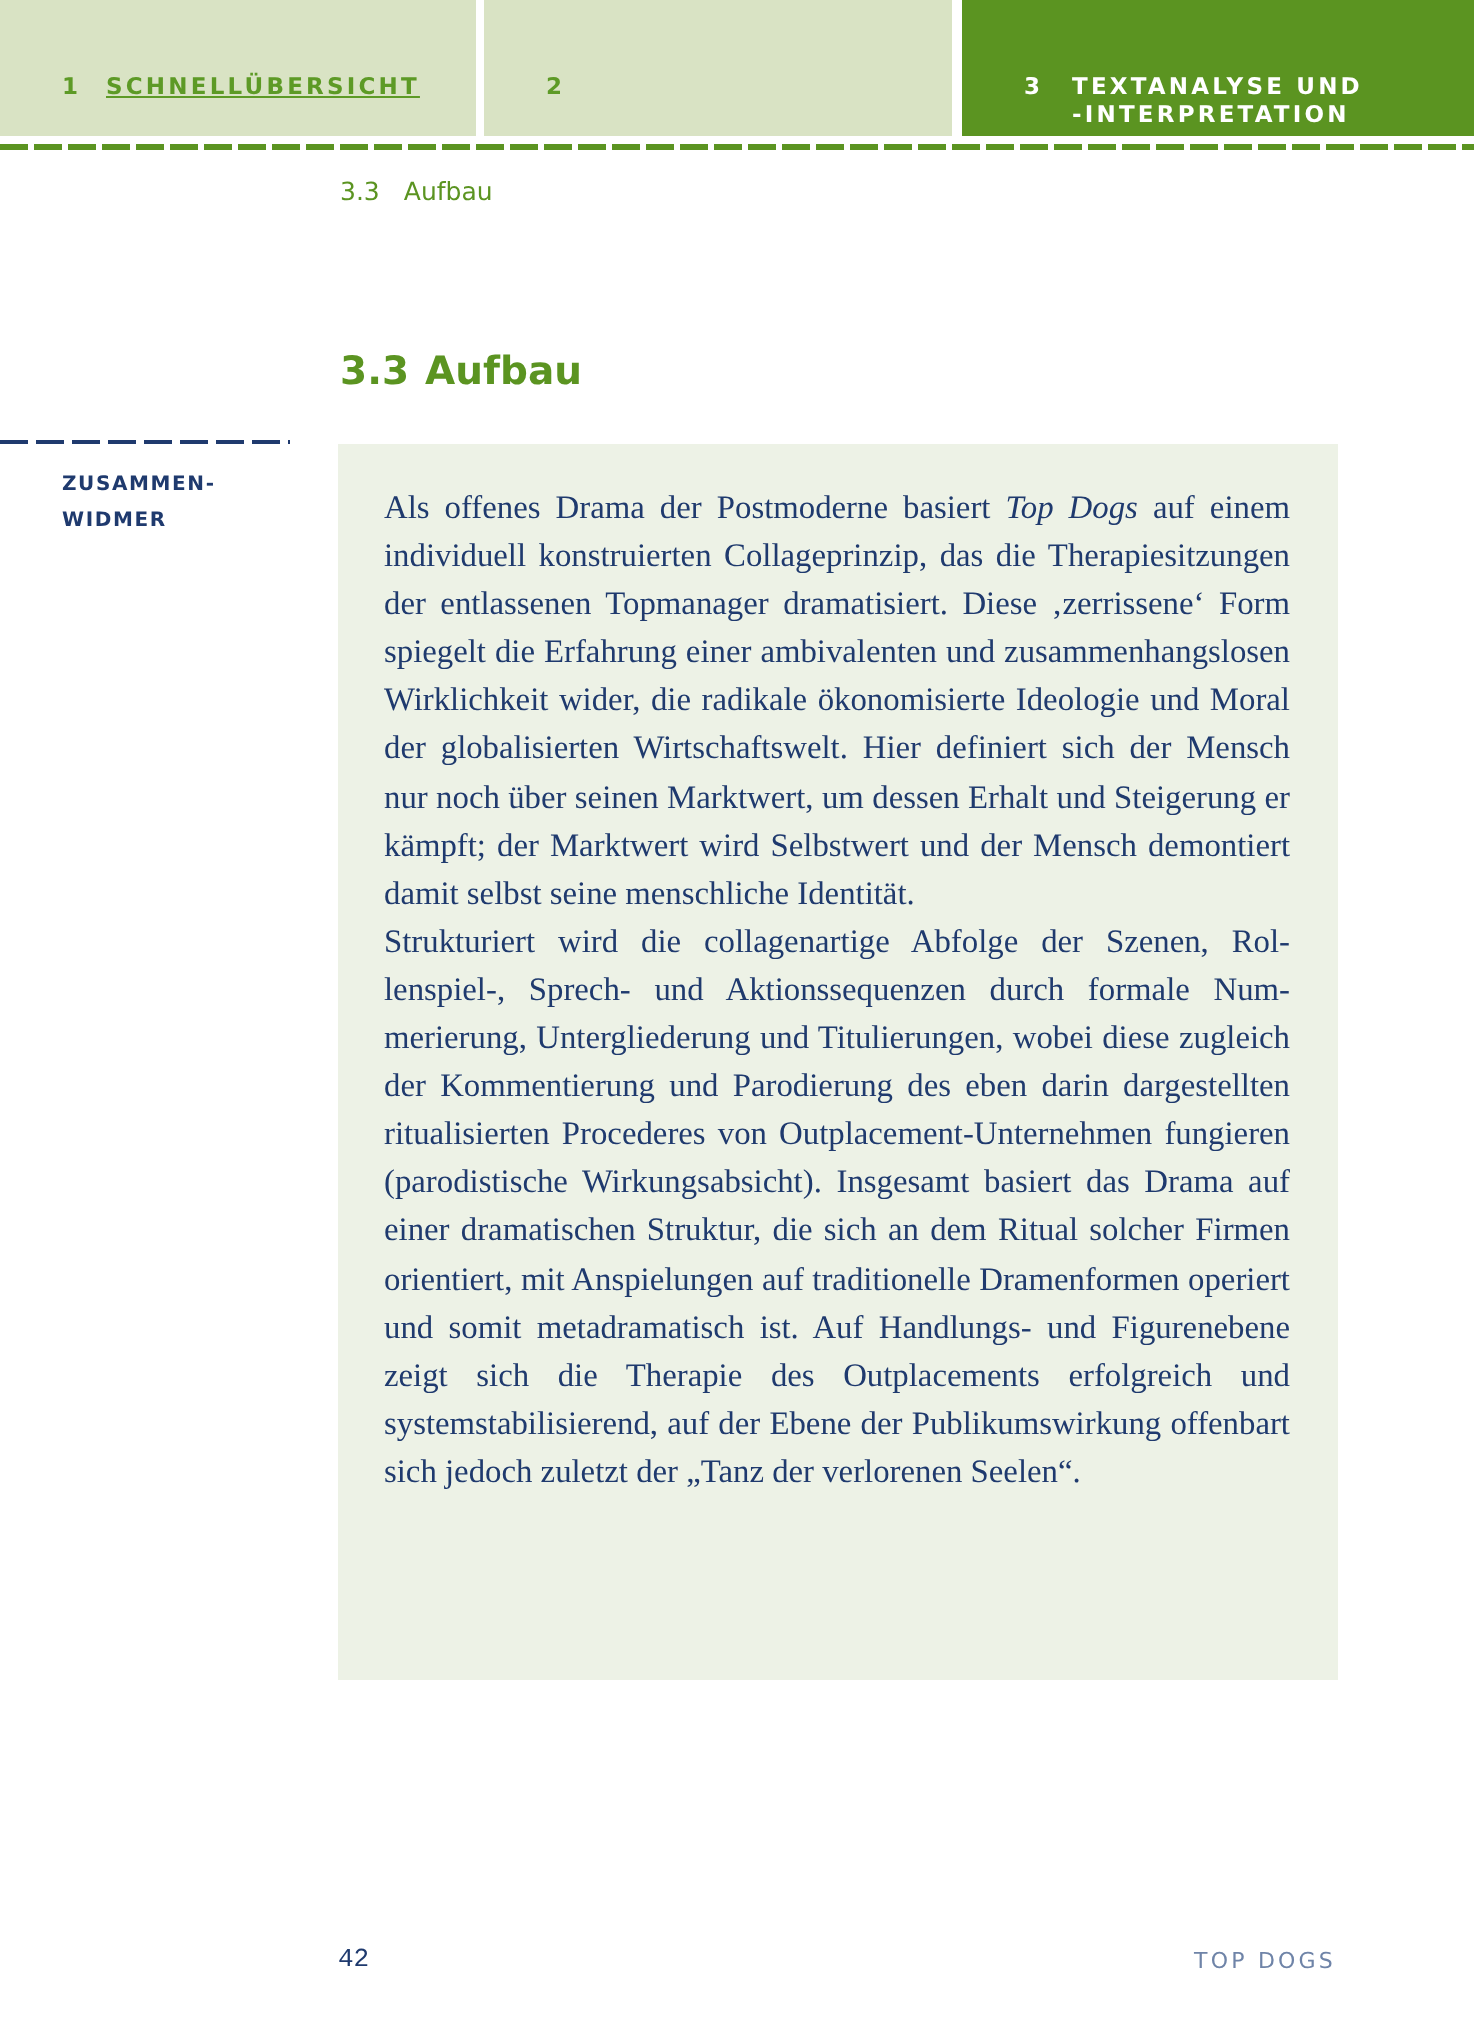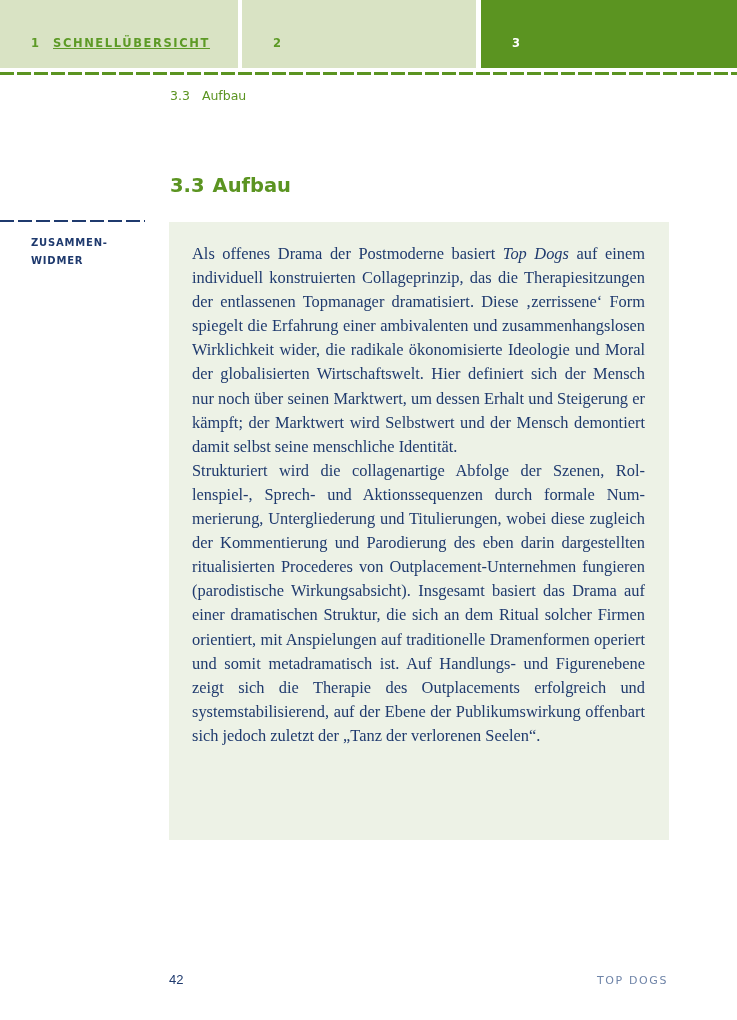--- a/index.html
+++ b/index.html
@@ -138,21 +138,21 @@
       text-align: justify;
       hyphens: manual;
     }
     .summary-text em { font-style: italic; }
 
     
     .page-number {
       position: absolute;
       top: 972px;
       left: 169px;
-      font-family: Liberation Sans, sans-serif;
+      font-family: Liberation Mono, monospace;
       font-size: 13px;
       color: #1f3a6e;
     }
     .running-title {
       position: absolute;
       top: 974px;
       right: 69px;
       font-family: "DejaVu Sans", sans-serif;
       font-size: 11px;
       letter-spacing: 1.6px;
@@ -165,20 +165,22 @@
 <nav class="tabs">
   <div class="tab inactive" id="tab-1">
     <span class="num">1</span>
     <span class="label">SCHNELLÜBERSICHT</span>
   </div>
   <div class="tab inactive" id="tab-2">
     <span class="num">2</span>
   </div>
   <div class="tab active" id="tab-3">
     <span class="num">3</span>
+    <span class="label">TEXTANALYSE UND
+-INTERPRETATION</span>
   </div>
 </nav>
 
 <div class="dash-rule-top"></div>
 
 <div class="breadcrumb">
   <span class="bc-num">3.3</span><span>Aufbau</span>
 </div>
 
 <h1 class="page-title">

